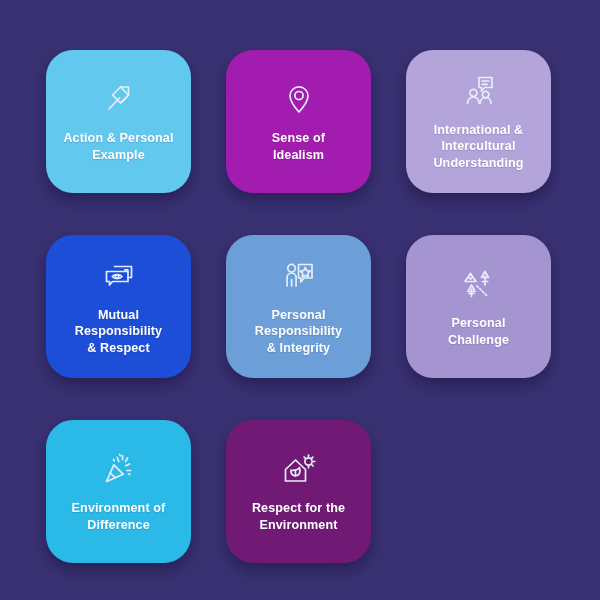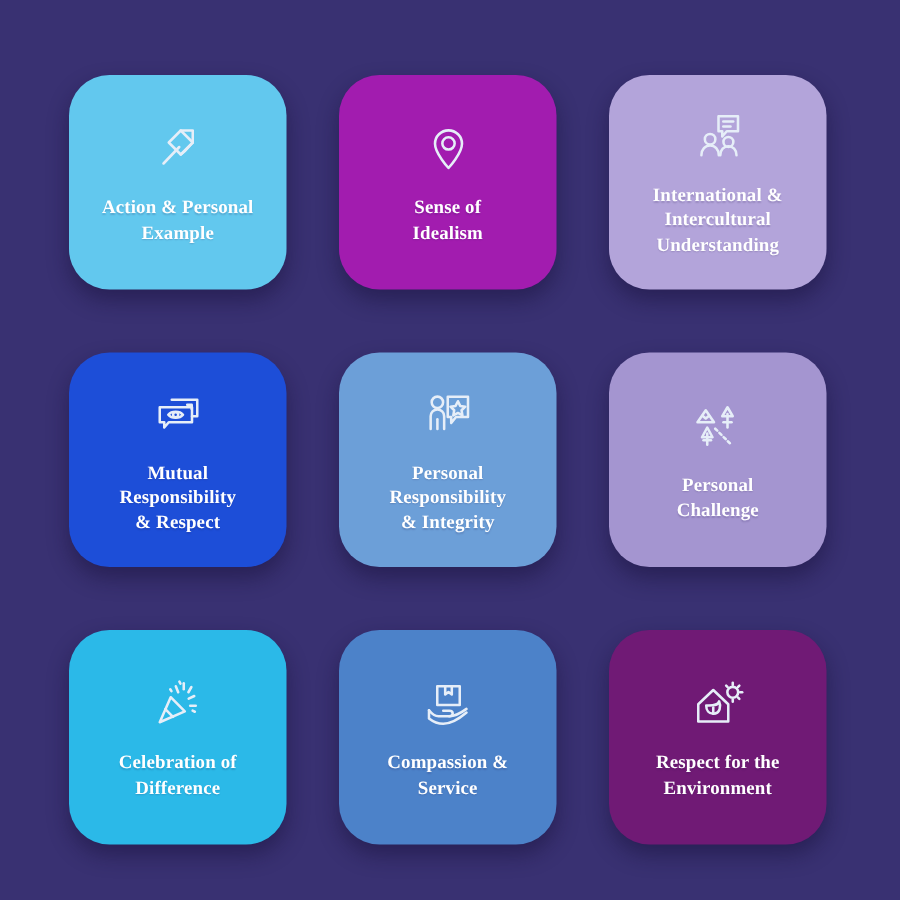--- a/index.html
+++ b/index.html
@@ -20,21 +20,20 @@
     background: #393172;
     box-sizing: border-box;
     padding: 50px 46px;
   }
   .grid {
     display: grid;
     grid-template-columns: repeat(3, 145px);
     grid-template-rows: repeat(3, 143px);
     column-gap: 35px;
     row-gap: 42px;
-    font-family: Liberation Serif, serif;
   }
   .tile {
     position: relative;
     border-radius: 27px;
     display: flex;
     flex-direction: column;
     align-items: center;
     justify-content: center;
     box-sizing: border-box;
     padding: 6px 8px 8px 8px;
@@ -171,37 +170,24 @@
           <path d="M19.2 9.5 L20.8 13.5"></path>
           <path d="M24.5 7.5 L24.5 11.5"></path>
           <path d="M29.6 10 L27.6 13.5"></path>
           <path d="M31.5 16 L27.8 17.8"></path>
           <path d="M32.5 22.5 L28.8 22.5"></path>
           <path d="M21.6 6.4 L22.3 7.7"></path>
           <path d="M30.4 25.8 L31.9 26.5"></path>
           <path d="M15.5 11.5 L16.3 12.8"></path>
         </svg>
       </div>
-      <div class="tile-label">Celebration of
+      <div class="tile-label">Environment of
 Difference</div>
     </div>
 
-    <div class="tile" style="background:#4c82c9">
-      <div class="tile-icon">
-        <svg viewBox="0 0 42 42" fill="none" stroke="#e6eef8" stroke-width="1.7" stroke-linecap="round" stroke-linejoin="round">
-          <path d="M13.5 9.5 L28.5 9.5 L28.5 22 L13.5 22 Z"></path>
-          <path d="M18.8 9.5 L18.8 15 L21 13.3 L23.2 15 L23.2 9.5"></path>
-          <path d="M8 25.5 C8 25.5 11.2 29.5 14.4 29.5 L21.5 29.5 C23 29.5 23.8 28.5 23.8 27.6 C23.8 26.7 23 25.8 21.5 25.8 L17.5 25.8"></path>
-          <path d="M21.5 29.5 C25.5 29.5 30 26.8 33 24.6"></path>
-          <path d="M8 25.5 L8 31 C8 31 12.5 34.5 17.5 34.5 C23.5 34.5 29.5 30 33 27"></path>
-        </svg>
-      </div>
-      <div class="tile-label">Compassion &amp;
-Service</div>
-    </div>
 
     <div class="tile" style="background:#701a75">
       <div class="tile-icon">
         <svg viewBox="0 0 42 42" fill="none" stroke="#e6eef8" stroke-width="1.7" stroke-linecap="round" stroke-linejoin="round">
           <path d="M7.5 21.5 L17.5 12 L27.5 21.5 L27.5 33 L7.5 33 Z"></path>
           <path d="M17.5 27.8 C14.6 27.8 12.8 25.6 12.8 22.3 C16.4 22.3 20.5 22.8 21.4 19.6 C22.8 22.6 22.2 27.8 17.5 27.8 Z"></path>
           <path d="M17.5 27.8 L17.5 23.6"></path>
           <circle cx="30.5" cy="13.5" r="3.6"></circle>
           <path d="M30.5 7.2 L30.5 8.6"></path>
           <path d="M30.5 18.4 L30.5 19.8"></path>

